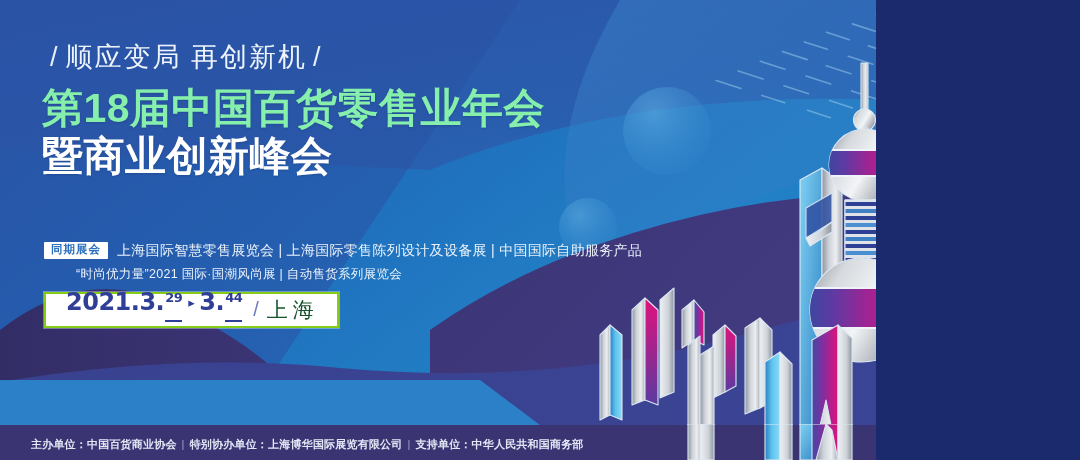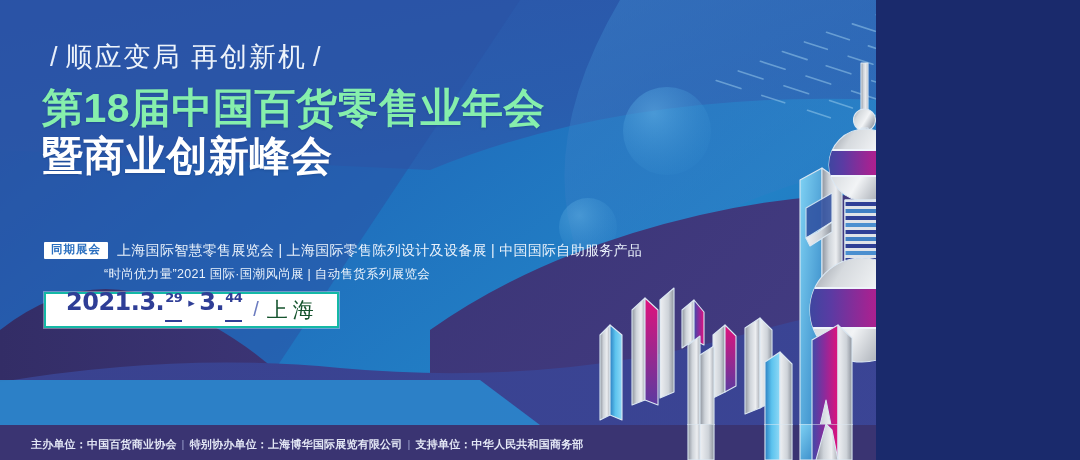--- a/index.html
+++ b/index.html
@@ -52,26 +52,26 @@
   .expo-badge{
     background:#ffffff;color:#2a6fc0;font-size:11.5px;font-weight:bold;
     letter-spacing:1px;padding:2px 7px 3px;line-height:1;white-space:nowrap;
     border-radius:1px;
   }
   .expo-line{
     font-size:14px;color:#eaf2fb;letter-spacing:.3px;white-space:nowrap;
   }
   .expo-line2{
     font-size:12.5px;color:#eaf2fb;letter-spacing:.3px;white-space:nowrap;
-    margin-top:6px;margin-left:60px;
+    margin-top:6px;margin-left:32px;
   }
 
   .datebar{
     position:absolute;left:44px;top:292px;
-    background:#ffffff;border:2px solid #14b8a6;
+    background:#ffffff;border:2px solid #84cc16;
     height:36px;padding:0 18px 0 20px;
     display:flex;align-items:center;
     box-shadow:0 0 0 1px rgba(255,255,255,.35);
   }
   .datebar .d-main{
     font-family:"DejaVu Sans",sans-serif;
     font-size:24px;font-weight:bold;color:#2f3e96;letter-spacing:-.5px;
     line-height:1;display:flex;align-items:baseline;
   }
   .sup{

